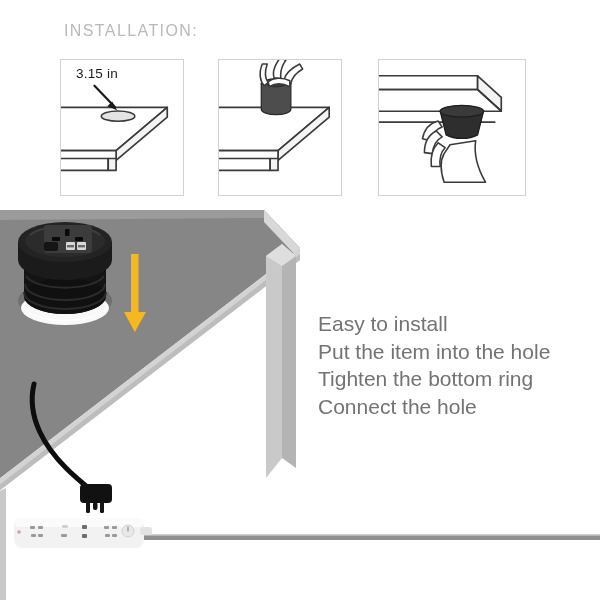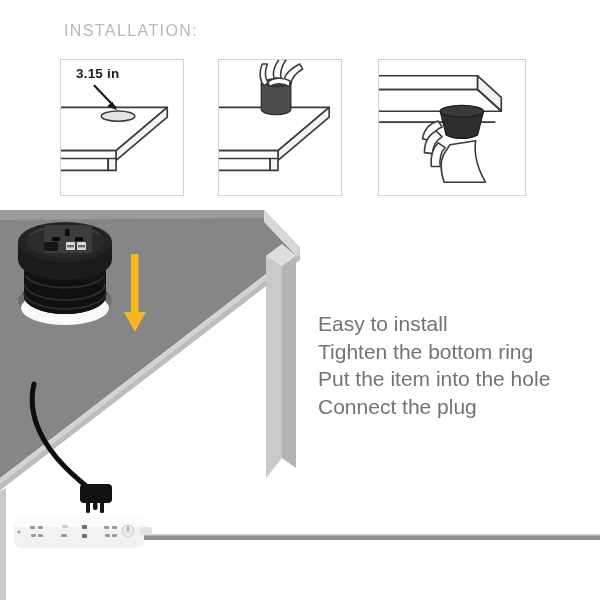--- a/index.html
+++ b/index.html
@@ -44,21 +44,21 @@
   #panel-2 { left: 218px; }
   #panel-3 { left: 378px; width: 148px; }
 
   .panel svg { display: block; width: 100%; height: 100%; }
 
   .dim-label {
     position: absolute;
     left: 76px;
     top: 66px;
     font-size: 13.5px;
-    font-weight: bold;
+    font-weight: normal;
     color: #1a1a1a;
     letter-spacing: 0.2px;
     white-space: nowrap;
     text-align: center;
   }
 
   
   #scene {
     position: absolute;
     left: 0;
@@ -271,18 +271,18 @@
         <circle cx="128" cy="335" r="6" fill="#e8e8e8" stroke="#d0d0d0" stroke-width="1"></circle>
         <path d="M 128 331 L 128 335" stroke="#9a9a9a" stroke-width="1.4" stroke-linecap="round"></path>
 
         <circle cx="19" cy="336" r="1.8" fill="#d6a0a0"></circle>
       </g>
     </svg>
   </div>
 
   <div id="instructions">
     <span class="line">Easy to install</span>
+    <span class="line">Put the item into the hole</span>
     <span class="line">Tighten the bottom ring</span>
-    <span class="line">Put the item into the hole</span>
-    <span class="line">Connect the plug</span>
+    <span class="line">Connect the hole</span>
   </div>
 
 </div>
 
 </body></html>

